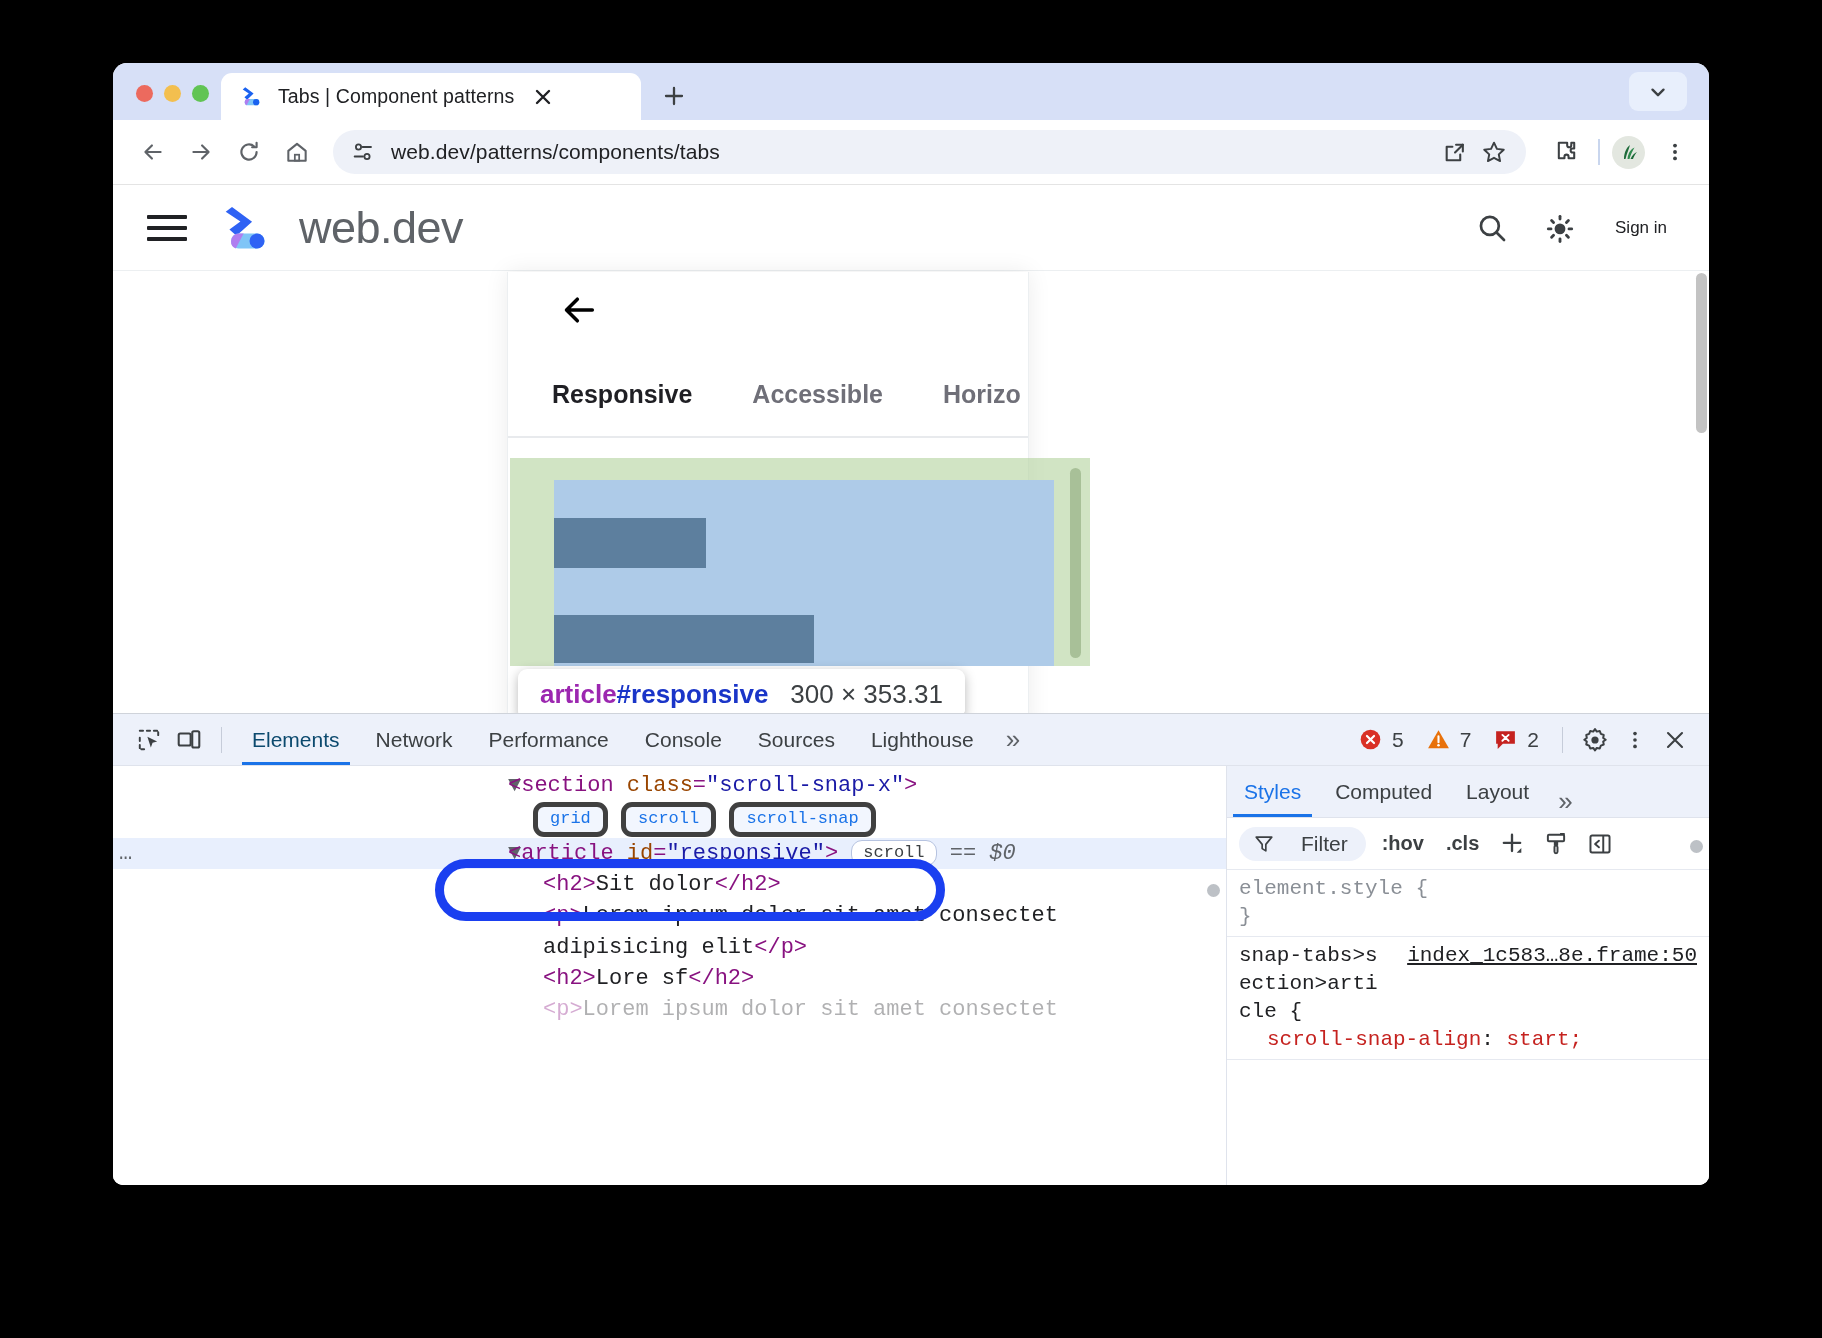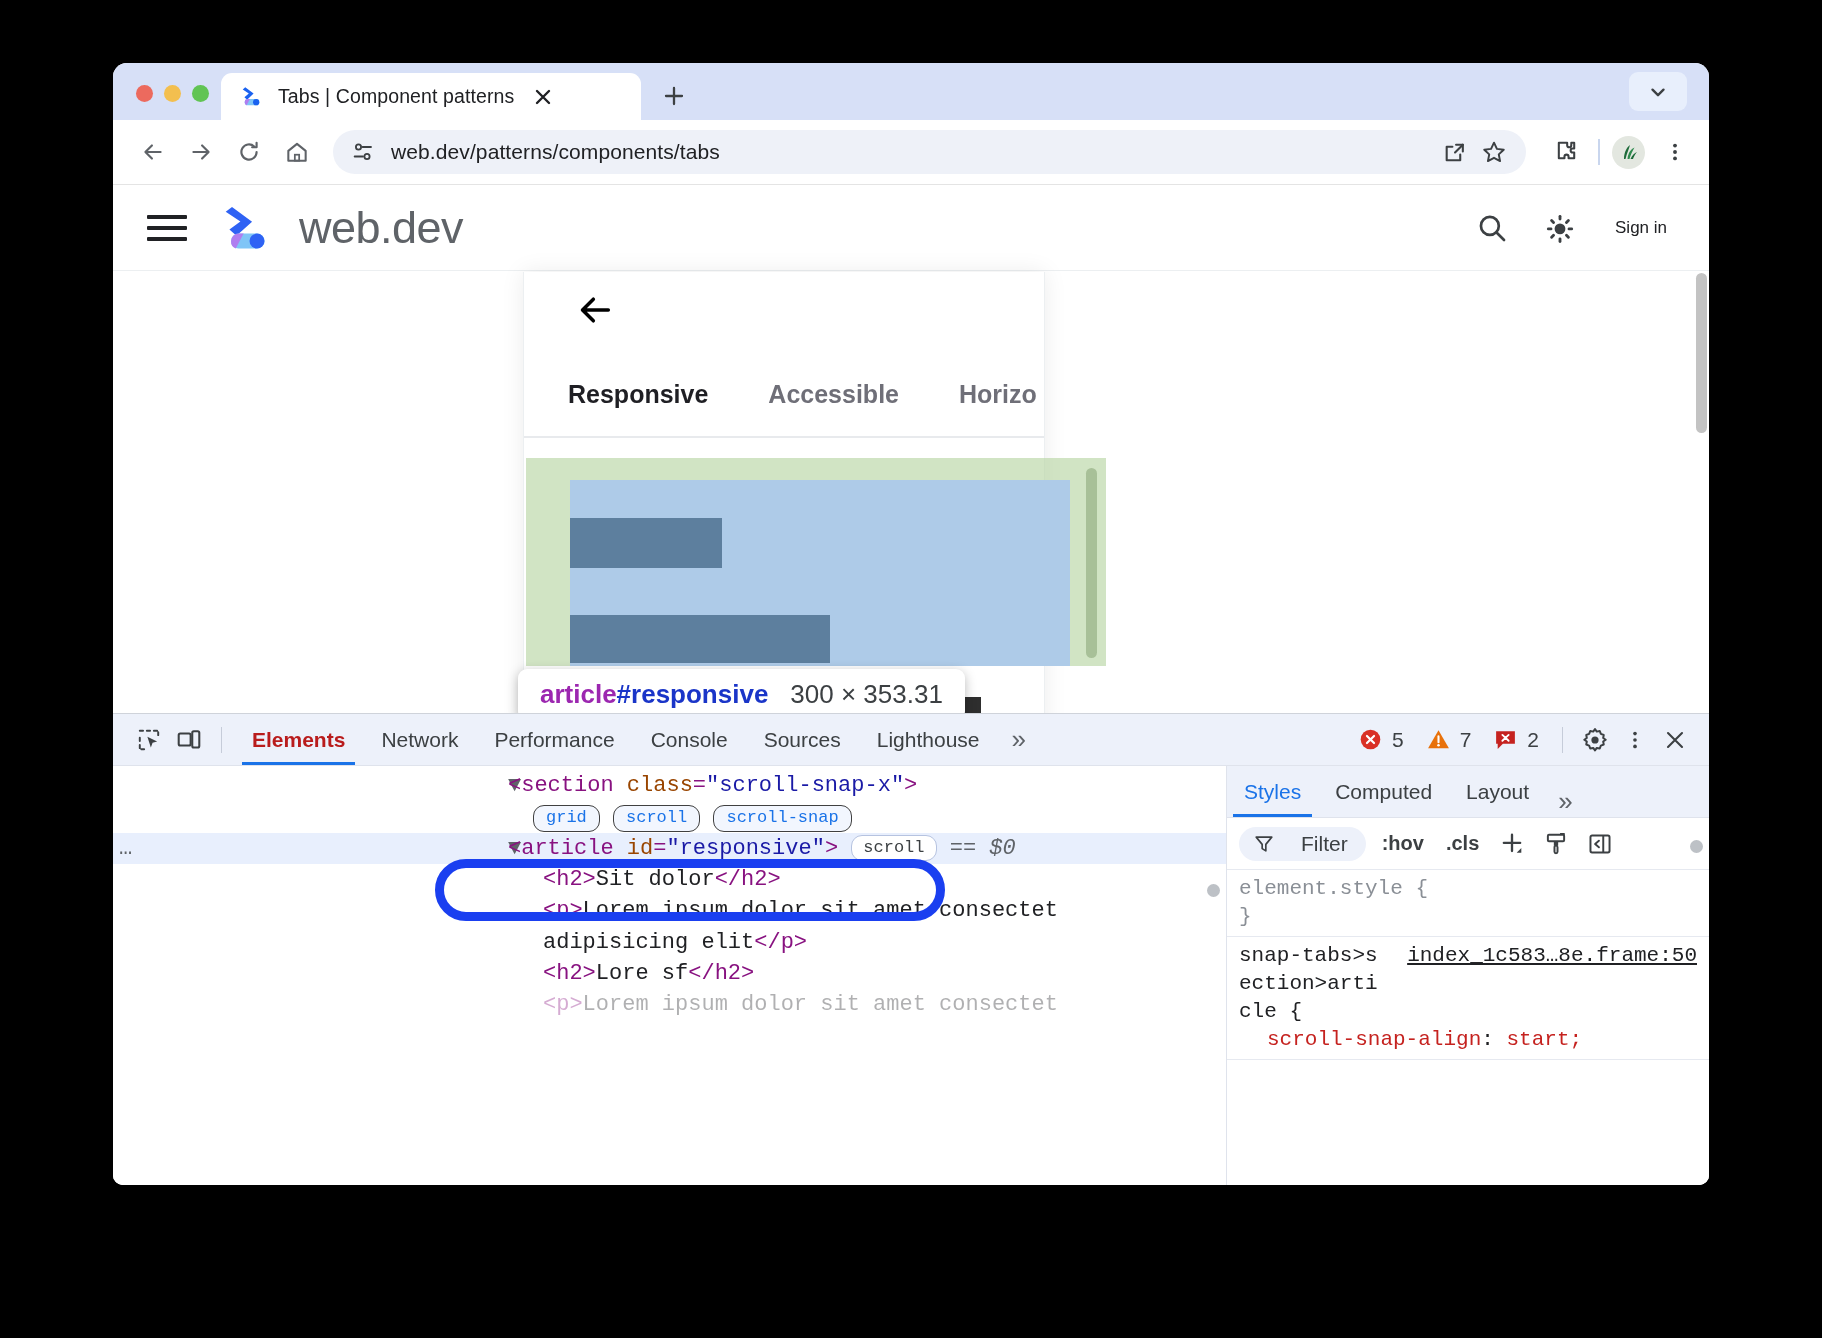--- a/index.html
+++ b/index.html
@@ -141,21 +141,21 @@
     display:flex; align-items:center; gap: 14px;
     border: 1px solid #dadce0; border-radius: 6px;
     height: 58px; padding: 0 20px;
   }
   #lang-label { font-size: 25px; color: #202124; }
   #signin-btn { font-size: 17px; color:#202124; padding: 0 10px; }
 
   
   #device-frame {
     position: absolute;
-    left: 410px; top: 87px;
+    left: 394px; top: 87px;
     width: 522px; height: 460px;
     background: #fff;
     border-left: 1px solid #eceff1;
     border-right: 1px solid #eceff1;
     box-shadow: 0 0 22px rgba(0,0,0,.08);
   }
   #device-back { position:absolute; left: 48px; top: 18px; }
   #snap-tabs-bar {
     position: absolute; left: 0; top: 98px; right: 0;
     height: 48px;
@@ -225,21 +225,21 @@
   }
   .dt-icon-btn { width: 40px; height: 36px; display:flex; align-items:center; justify-content:center; border-radius:4px; }
   #dt-toolbar-sep { width:1px; height:26px; background:#c6ccd9; margin: 0 12px; }
   #dt-tabs { display:flex; align-items:center; height: 100%; }
   .dt-tab {
     font-size: 21px; color:#3c4043;
     padding: 0 18px; height: 100%;
     display:flex; align-items:center;
     position:relative; white-space:nowrap;
   }
-  .dt-tab.active { color:#b91c1c;font-weight:bold; }
+  .dt-tab.active { color:#0c4a6e; }
   .dt-tab.active::after {
     content:''; position:absolute; left: 8px; right: 8px; bottom: 0; height: 3px; background:#1a73e8;
   }
   #dt-more-tabs { font-size: 26px; color:#5f6368; padding: 0 14px; display:flex; align-items:center; }
   #dt-status { margin-left:auto; display:flex; align-items:center; gap: 0; }
   .counter { display:flex; align-items:center; gap:9px; padding: 0 11px; }
   .counter span { font-size: 21px; color:#3c4043; }
   #dt-status-sep { width:1px; height:26px; background:#c6ccd9; margin: 0 12px; }
 
   #dt-body { display:flex; height: calc(100% - 52px); }
@@ -272,21 +272,21 @@
     border-radius: 11px;
     font-size: 17px;
     padding: 1px 11px;
     color: #3c4043;
     background:#fff;
     vertical-align: middle;
     font-family:"Liberation Mono", monospace;
   }
   .badge-blue {
     display:inline-block;
-    border:1px solid #404040;
+    border:5px solid #404040;
     border-radius: 11px;
     font-size: 17px;
     padding: 1px 12px;
     color:#1a73e8;
     background:#f2f6fe;
     font-family:"Liberation Mono", monospace;
   }
   #row-ellipsis { position:absolute; left: 6px; color:#5f6368; font-size: 22px; letter-spacing:2px; }
   #dom-scroll-dot { position:absolute; right: 6px; top: 118px; width: 13px; height: 13px; border-radius:50%; background:#bdc1c6; }
 

